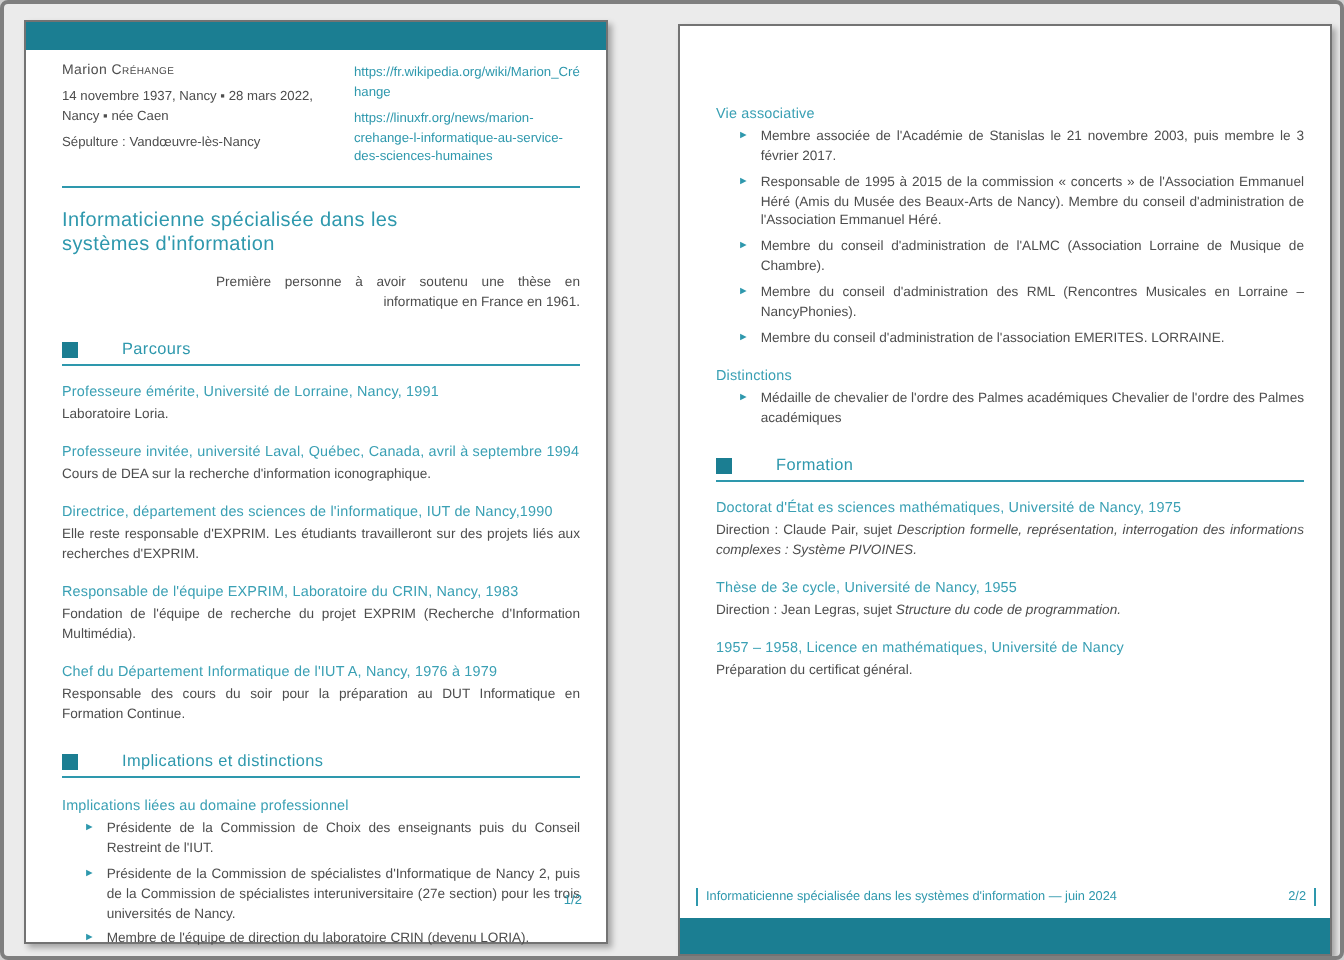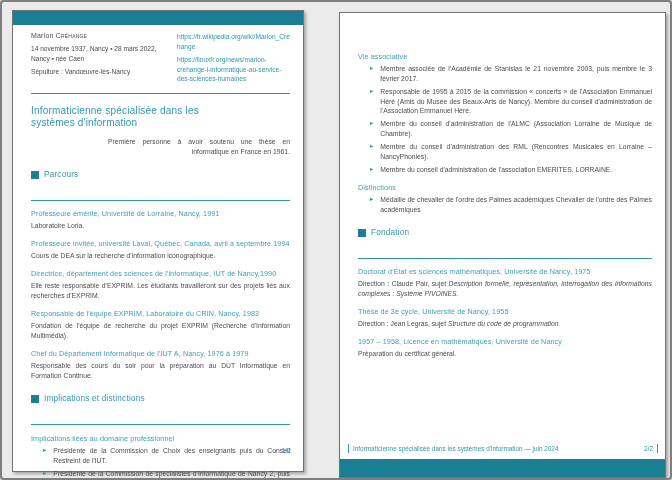--- a/index.html
+++ b/index.html
@@ -23,22 +23,22 @@
   .sc{font-variant:small-caps;}
   .meta{font-size:6.6px;line-height:1.45;margin-bottom:4px;}
   .links-col{flex:1;}
   .lnk{display:block;color:#2e98ad;text-decoration:none;font-size:6.6px;line-height:1.45;
        overflow-wrap:anywhere;margin-bottom:4px;cursor:pointer;}
   .rule{border-top:1px solid #2e98ad;margin-top:5px;}
   .doc-title{color:#2e98ad;font-size:10px;line-height:1.25;margin-top:11px;width:185px;letter-spacing:.2px;}
   .intro{width:182px;margin-left:auto;margin-top:7px;font-size:6.8px;line-height:1.5;
          text-align:justify;text-align-last:right;}
   
-  .sec-head{display:flex;align-items:center;gap:5px;border-bottom:1px solid #2e98ad;
-            padding-bottom:21px;margin-top:13px;}
+  .sec-head{display:flex;align-items:center;gap:22px;border-bottom:1px solid #2e98ad;
+            padding-bottom:3px;margin-top:13px;}
   .sq{width:8px;height:8px;background:#1b7e92;flex:none;}
   .sec-label{color:#2e98ad;font-size:8.2px;letter-spacing:.2px;}
   
   .entry{margin-top:8px;}
   .etitle{color:#3aa0b4;font-size:7.2px;line-height:1.35;letter-spacing:.1px;}
   .edesc{font-size:6.8px;line-height:1.5;margin-top:2px;text-align:justify;}
   .it{font-style:italic;}
   .subhead{color:#3aa0b4;font-size:7.2px;margin-top:9px;letter-spacing:.1px;}
   
   .bullet{display:flex;gap:6px;margin-top:3px;}
@@ -165,21 +165,21 @@
 
       <div class="subhead">Distinctions</div>
 
       <div class="bullet">
         <span class="arrow">►</span>
         <span class="btext">Médaille de chevalier de l'ordre des Palmes académiques Chevalier de l'ordre des Palmes académiques</span>
       </div>
 
       <div class="sec-head">
         <span class="sq"></span>
-        <span class="sec-label">Fondation</span>
+        <span class="sec-label">Formation</span>
       </div>
 
       <div class="entry">
         <div class="etitle">Doctorat d'État es sciences mathématiques, Université de Nancy, 1975</div>
         <div class="edesc"><span>Direction : Claude Pair, sujet </span><span class="it">Description formelle, représentation, interrogation des informations complexes : Système PIVOINES.</span></div>
       </div>
       <div class="entry">
         <div class="etitle">Thèse de 3e cycle, Université de Nancy, 1955</div>
         <div class="edesc"><span>Direction : Jean Legras, sujet </span><span class="it">Structure du code de programmation.</span></div>
       </div>

